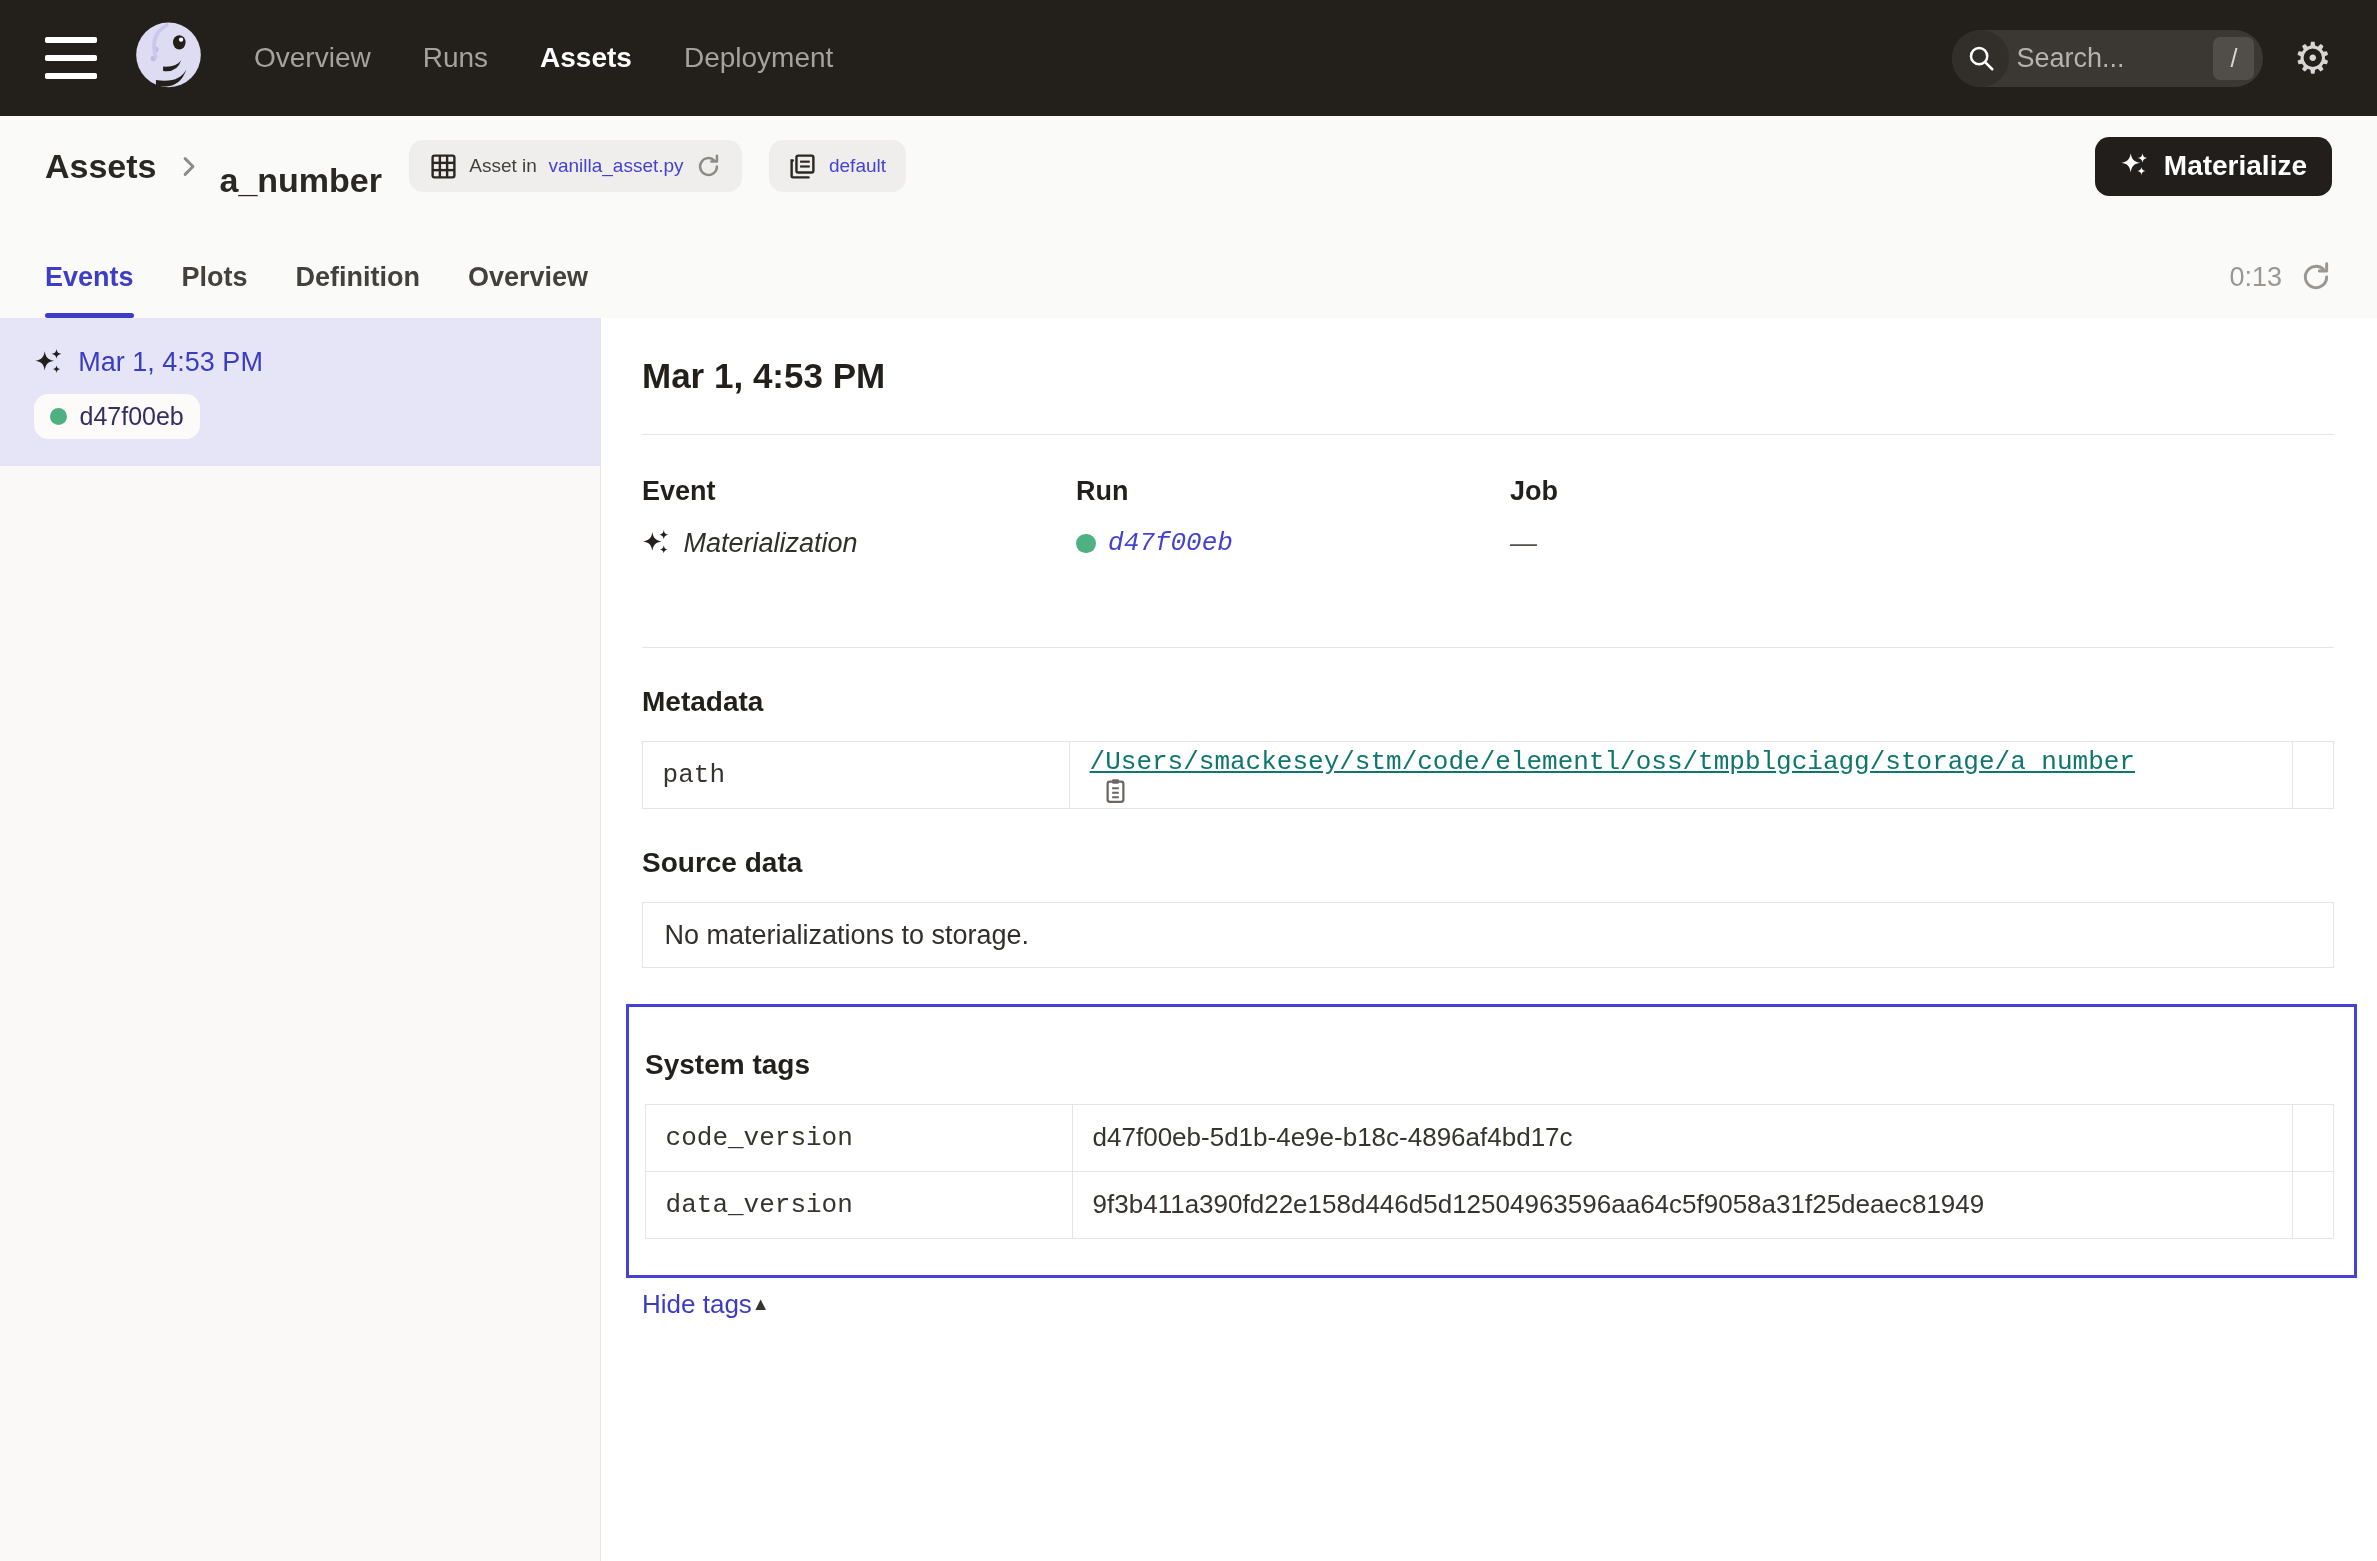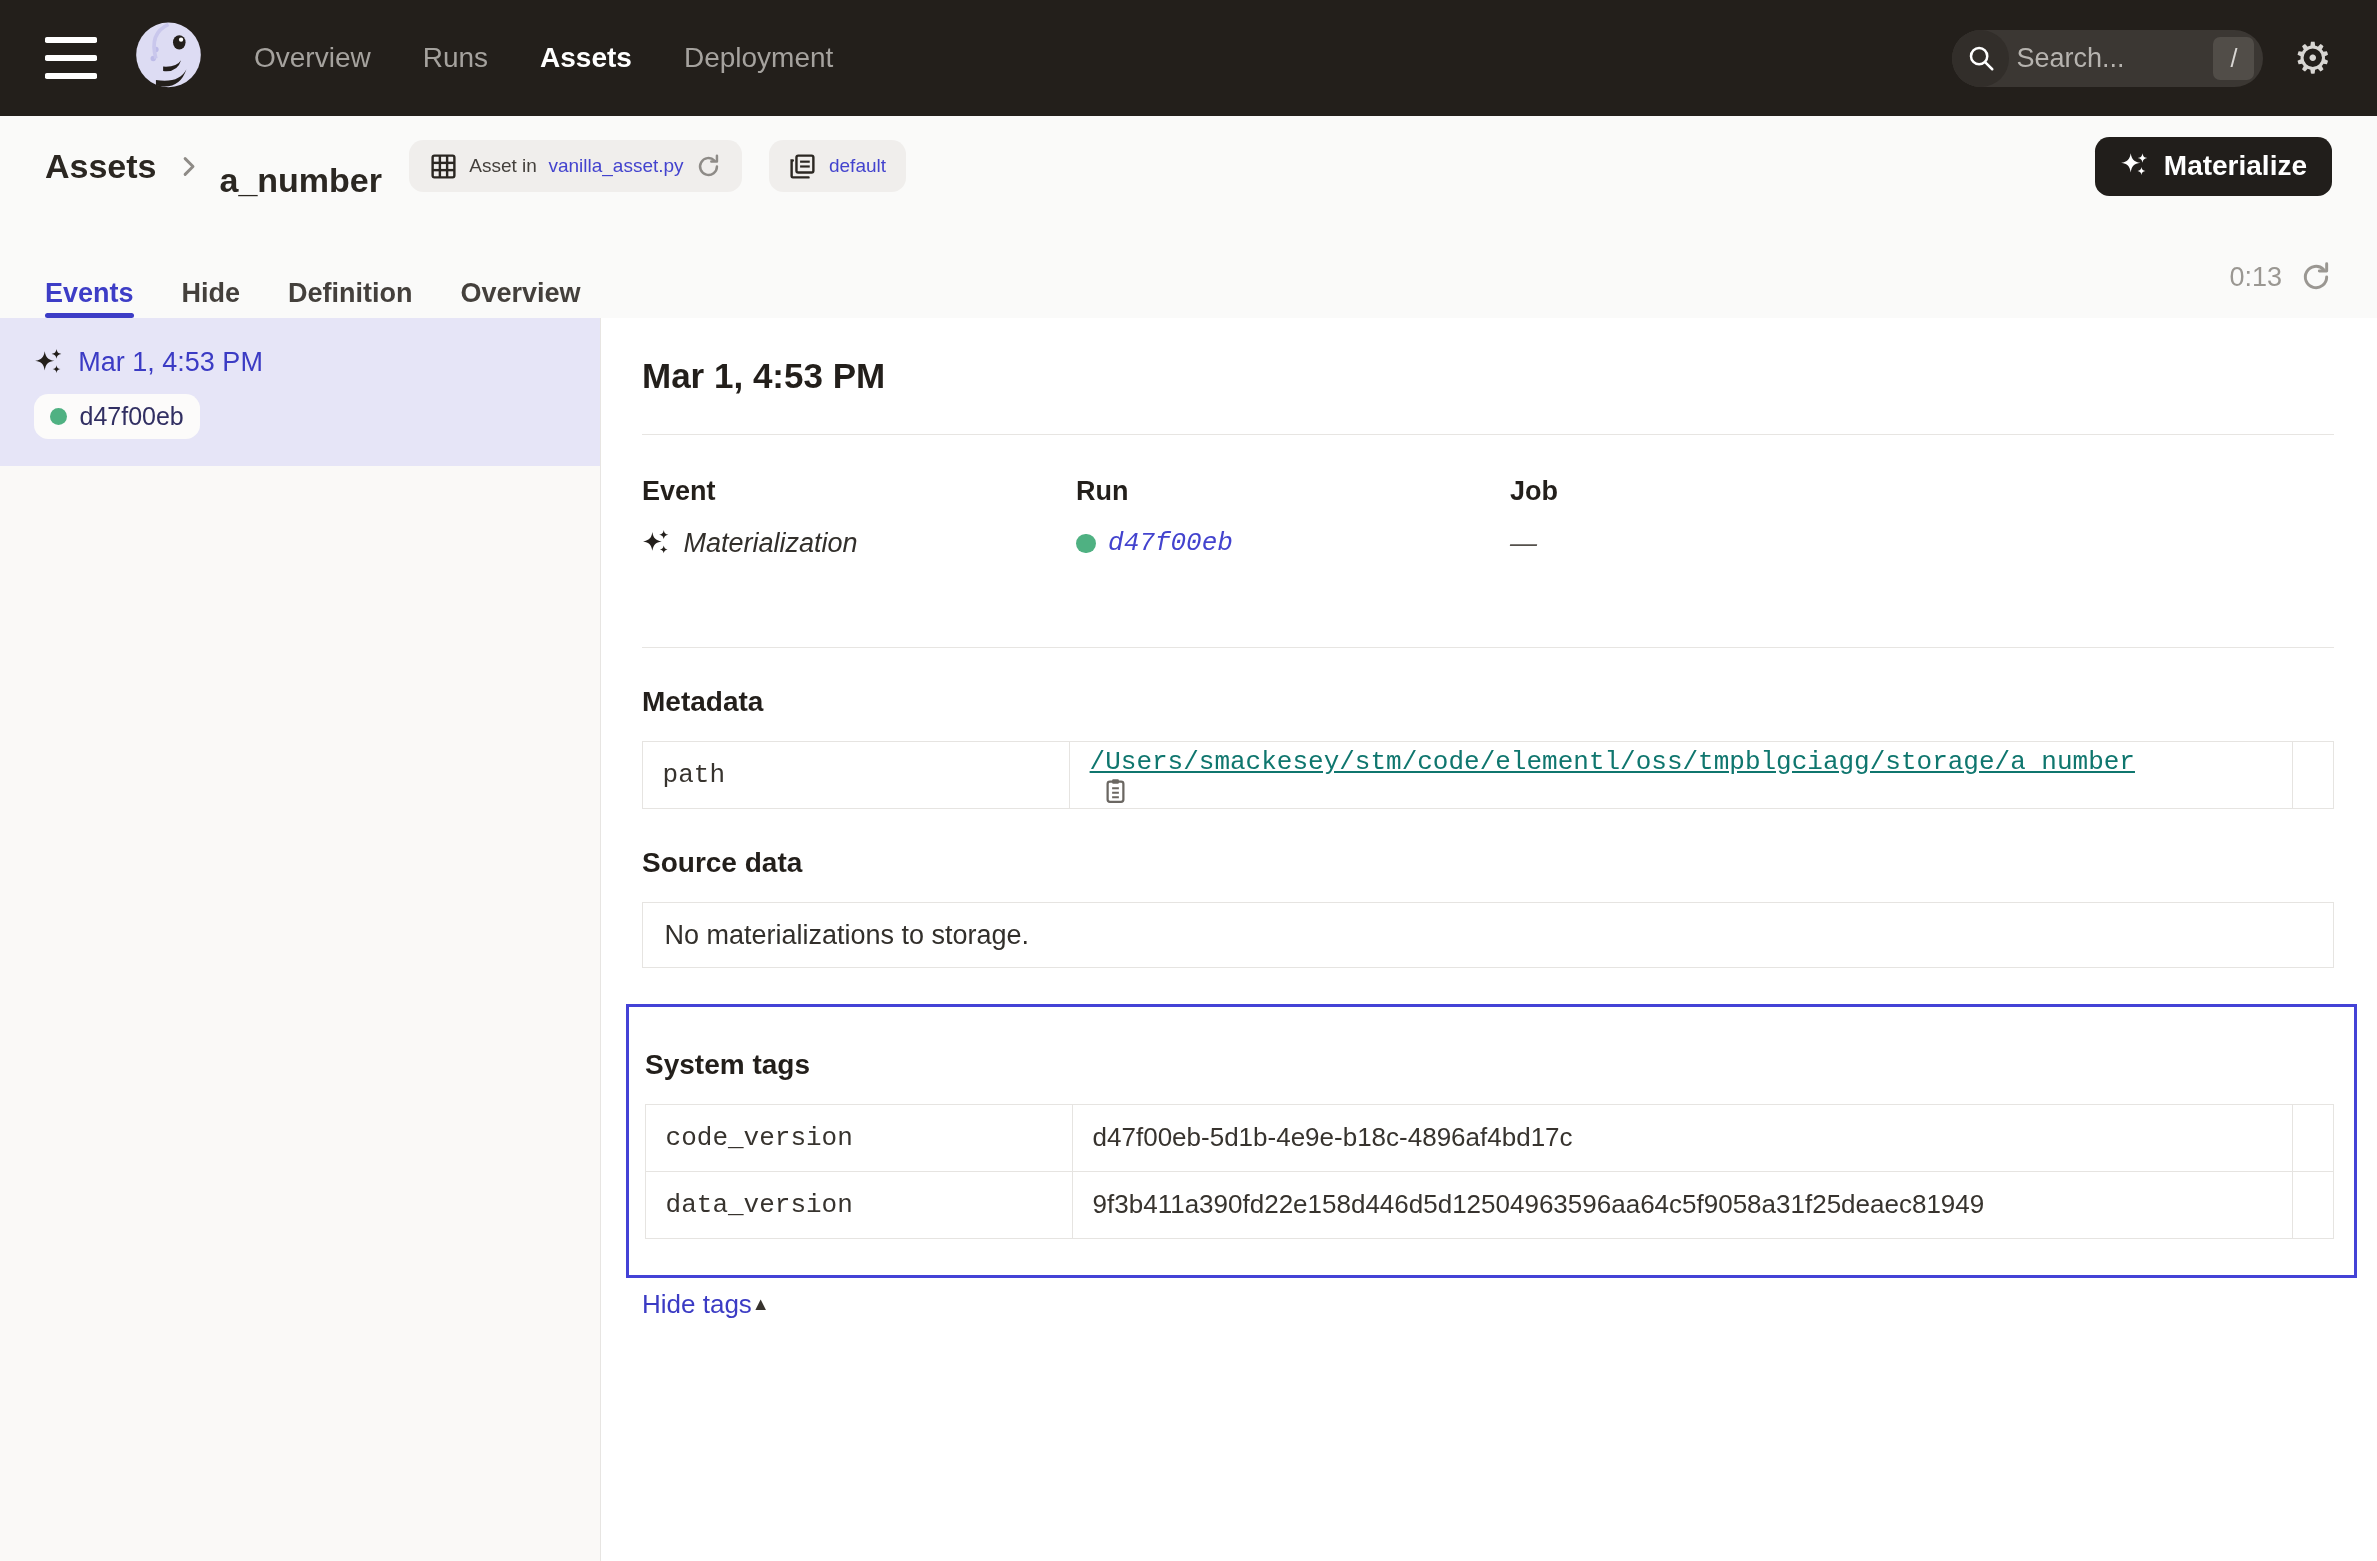--- a/index.html
+++ b/index.html
@@ -31,21 +31,21 @@
   .crumb-current { font-size:34px; font-weight:600; color:#2B2722;margin-top:28px; }
   .chev { margin:0 18px; display:flex; align-items:center; }
   .badge { display:flex; align-items:center; gap:11.6px; background:#F0EEEC; border-radius:14.3px; height:52px; padding:0 19.6px; margin-left:27px; font-size:19px; cursor:pointer; }
   .badge .txt { color:#44403C; }
   .badge .lnk { color:#4343CE; }
   .mat-btn { margin-left:auto; display:flex; align-items:center; gap:14.3px; background:#211E1B; color:#fff; border:none; border-radius:14.3px; height:59px; padding:0 25px; font-size:28px; font-weight:600; cursor:pointer; font-family:"Liberation Sans", sans-serif; }
 
   
   .tabsrow { height:102px; flex:0 0 102px; background:#FAFAF9; display:flex; align-items:flex-end; padding:0 45px; }
   .tabs { display:flex; gap:48px; }
-  .tab { font-size:27px; font-weight:600; color:#44403C; padding-bottom:9px; position:relative; cursor:pointer; }
+  .tab { font-size:27px; font-weight:600; color:#44403C; padding-bottom:25px; position:relative; cursor:pointer; }
   .tab.active { color:#3D3DC6; }
   .tab.active::after { content:""; position:absolute; left:0; right:0; bottom:0; height:5.4px; background:#3D3DC6; border-radius:2.7px; }
   .tabsrow-right { margin-left:auto; display:flex; align-items:center; gap:18px; padding-bottom:25px; }
   .timer { font-size:27px; color:#9A9792; }
 
   
   .content { flex:1; display:flex; min-height:0; }
   .sidebar { width:601px; flex:0 0 601px; background:#FAF9F7; border-right:0.9px solid #E7E5E2; }
   .event-item { background:#E6E5F7; padding:29px 27px 27px 34px; cursor:pointer; }
   .event-item .row1 { display:flex; align-items:center; gap:14.3px; }
@@ -172,21 +172,21 @@
           <path d="M21 2 C21.5 5 22.5 6 25.5 6.5 C22.5 7 21.5 8 21 11 C20.5 8 19.5 7 16.5 6.5 C19.5 6 20.5 5 21 2 Z" fill="#fff"></path>
           <path d="M20 15 C20.4 17.4 21.3 18.3 23.7 18.7 C21.3 19.1 20.4 20 20 22.4 C19.6 20 18.7 19.1 16.3 18.7 C18.7 18.3 19.6 17.4 20 15 Z" fill="#fff"></path>
         </svg>
       <span>Materialize</span>
     </button>
   </div>
 
   <div class="tabsrow">
     <div class="tabs">
       <span class="tab active">Events</span>
-      <span class="tab">Hide</span>
+      <span class="tab">Plots</span>
       <span class="tab">Definition</span>
       <span class="tab">Overview</span>
     </div>
     <div class="tabsrow-right">
       <span class="timer">0:13</span>
       <svg viewBox="0 0 24 24" width="32" height="32">
           <path d="M20 12a8 8 0 1 1-2.4-5.7" fill="none" stroke="#9A9792" stroke-width="2.2" stroke-linecap="round"></path>
           <polyline points="20 2 20 7.5 14.5 7.5" fill="none" stroke="#9A9792" stroke-width="2.2" stroke-linecap="round" stroke-linejoin="round"></polyline>
         </svg>
     </div>

